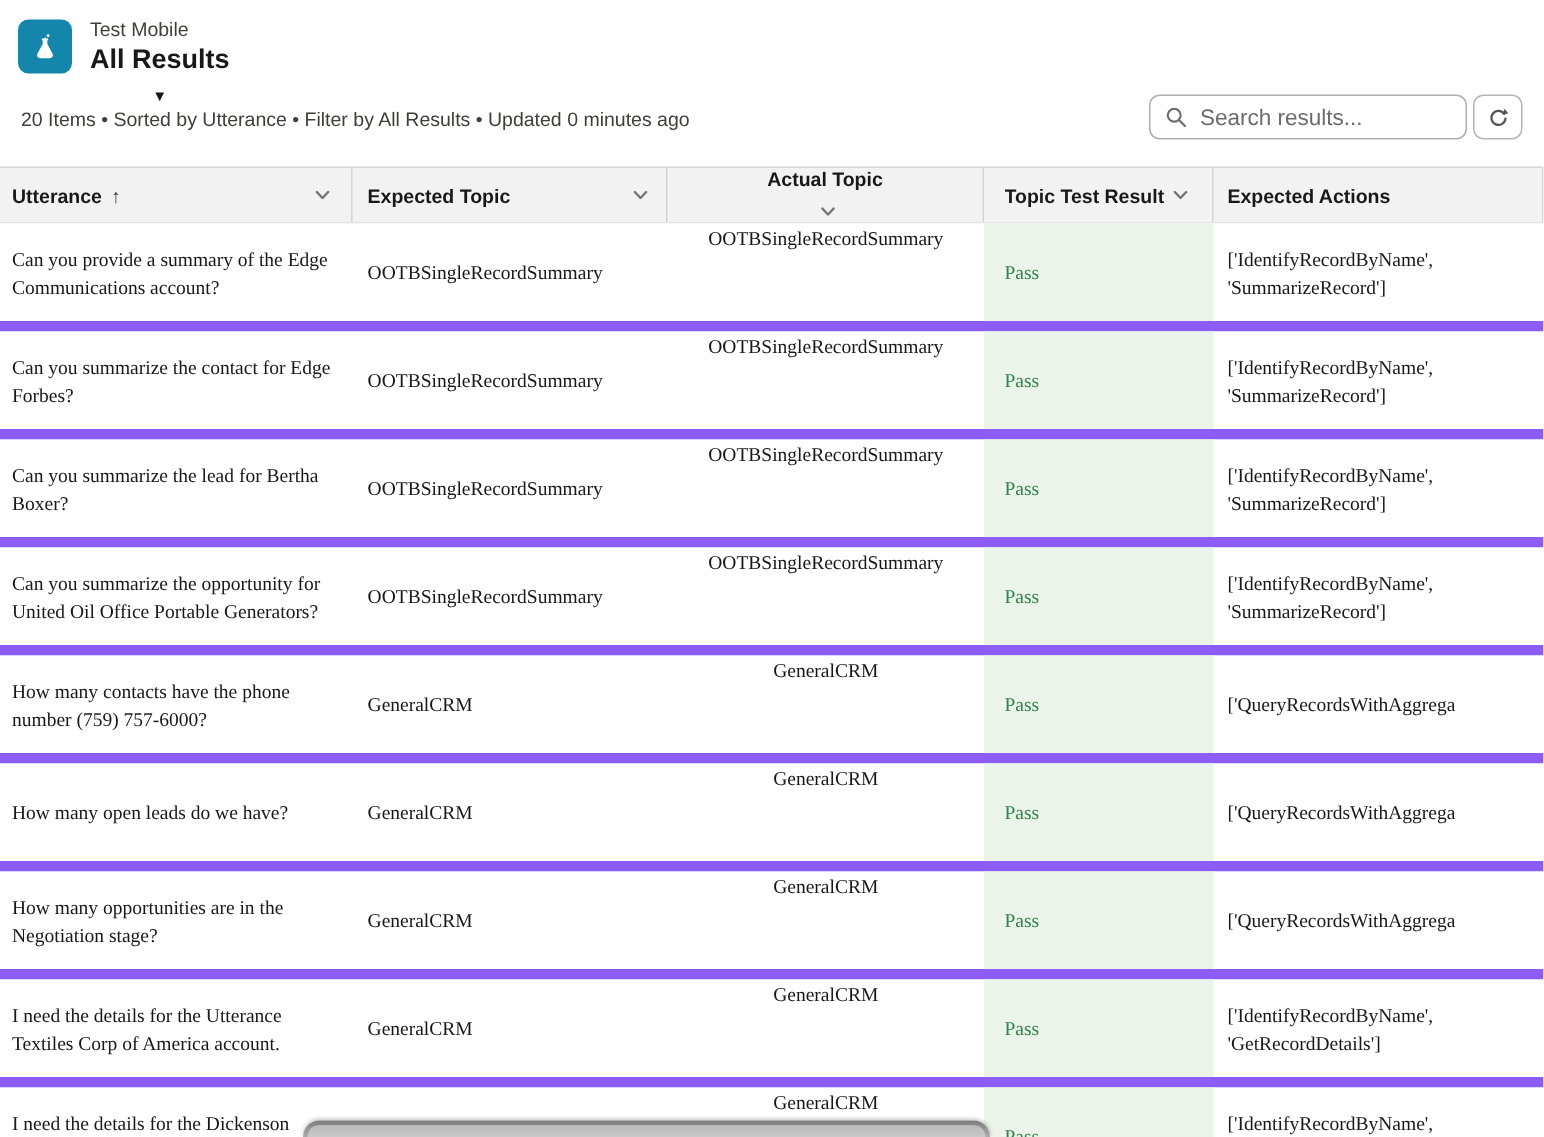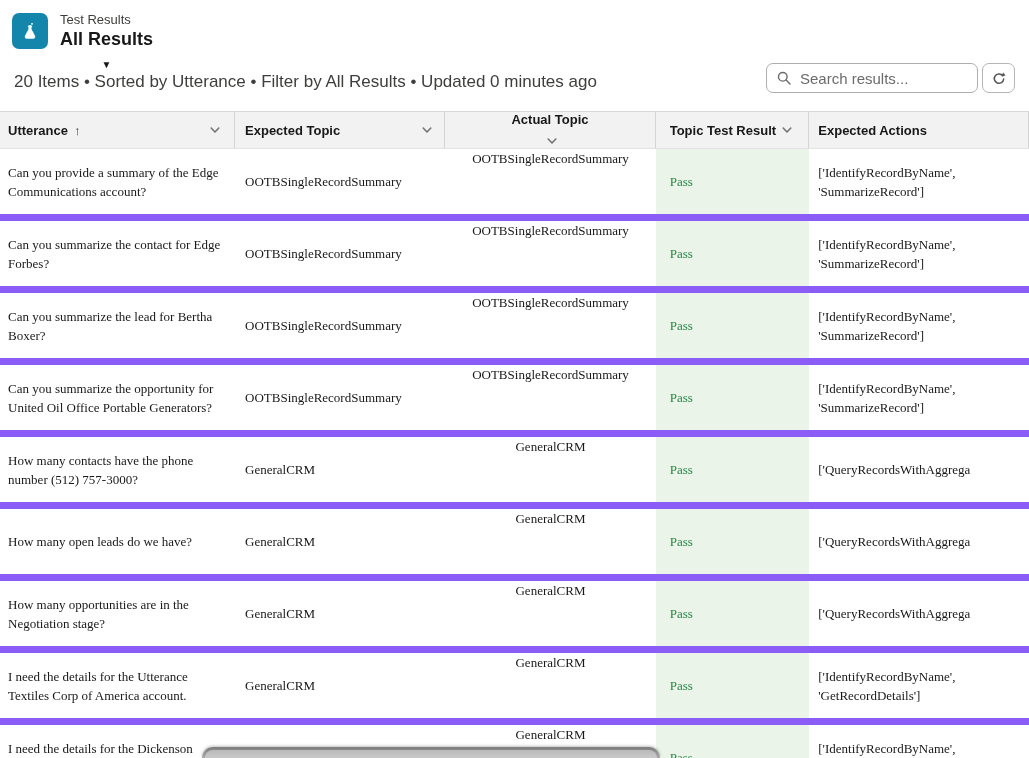--- a/index.html
+++ b/index.html
@@ -17,21 +17,21 @@
     display:flex;align-items:center;justify-content:center;
   }
   .titles{position:absolute;left:60px;top:12px;}
   .obj-label{font-size:13px;color:#3e3e3c;line-height:16px;}
   .view-selector{
     display:flex;align-items:center;gap:7px;background:none;border:none;
     padding:0;margin-top:1px;cursor:pointer;
     font-family:inherit;font-size:18px;font-weight:700;color:#181818;flex-direction:column;
   }
   .caret{font-size:10px;color:#181818;line-height:10px;padding-top:3px;}
-  .meta{position:absolute;left:14px;top:72px;font-size:17px;color:#3e3e3c;}
+  .meta{position:absolute;left:14px;top:72px;font-size:13px;color:#3e3e3c;}
   .search-box{
     position:absolute;right:51px;top:63px;width:212px;height:30px;
     border:1px solid #aeaeae;border-radius:7px;background:#fff;
     display:flex;align-items:center;box-sizing:border-box;padding-left:10px;gap:7px;
   }
   .search-box input{
     border:none;outline:none;flex:1;font-family:inherit;font-size:15px;
     color:#181818;background:transparent;min-width:0;
   }
   .search-box input::placeholder{color:#6b6b6b;}
@@ -88,21 +88,21 @@
 <div class="page-header">
   <div class="obj-icon">
     <svg width="22" height="22" viewBox="0 0 24 24">
       <circle cx="14.2" cy="4.2" r="1.05" fill="#fff"></circle>
       <circle cx="12.3" cy="6.1" r="0.7" fill="#fff"></circle>
       <path fill="#fff" d="M10.3 6.8h3.4v3.4l3.8 7.1c.8 1.5-.3 3.2-2 3.2H8.5c-1.7 0-2.8-1.7-2-3.2l3.8-7.1V6.8z"></path>
       <rect x="9.6" y="6.1" width="4.8" height="1.3" rx="0.6" fill="#fff"></rect>
     </svg>
   </div>
   <div class="titles">
-    <div class="obj-label">Test Results</div>
+    <div class="obj-label">Test Mobile</div>
     <button class="view-selector">
       <span>All Results</span>
       <span class="caret">▼</span>
     </button>
   </div>
   <div class="meta">20 Items • Sorted by Utterance • Filter by All Results • Updated 0 minutes ago</div>
   <div class="search-box">
     <svg width="14" height="14" viewBox="0 0 14 14">
       <circle cx="5.8" cy="5.8" r="4.3" fill="none" stroke="#6b6b6b" stroke-width="1.4"></circle>
       <line x1="9.1" y1="9.1" x2="13" y2="13" stroke="#6b6b6b" stroke-width="1.4" stroke-linecap="round"></line>
@@ -230,21 +230,21 @@
         </div>
     <div class="td c3 result">
           <span>Pass</span>
         </div>
     <div class="td c4">
           <span>['IdentifyRecordByName', 'SummarizeRecord']</span>
         </div>
   </div>
       <div class="tr">
     <div class="td c0">
-          <span>How many contacts have the phone number (512) 757-3000?</span>
+          <span>How many contacts have the phone number (759) 757-6000?</span>
         </div>
     <div class="td c1">
           <span>GeneralCRM</span>
         </div>
     <div class="td c2">
           <span>GeneralCRM</span>
         </div>
     <div class="td c3 result">
           <span>Pass</span>
         </div>

